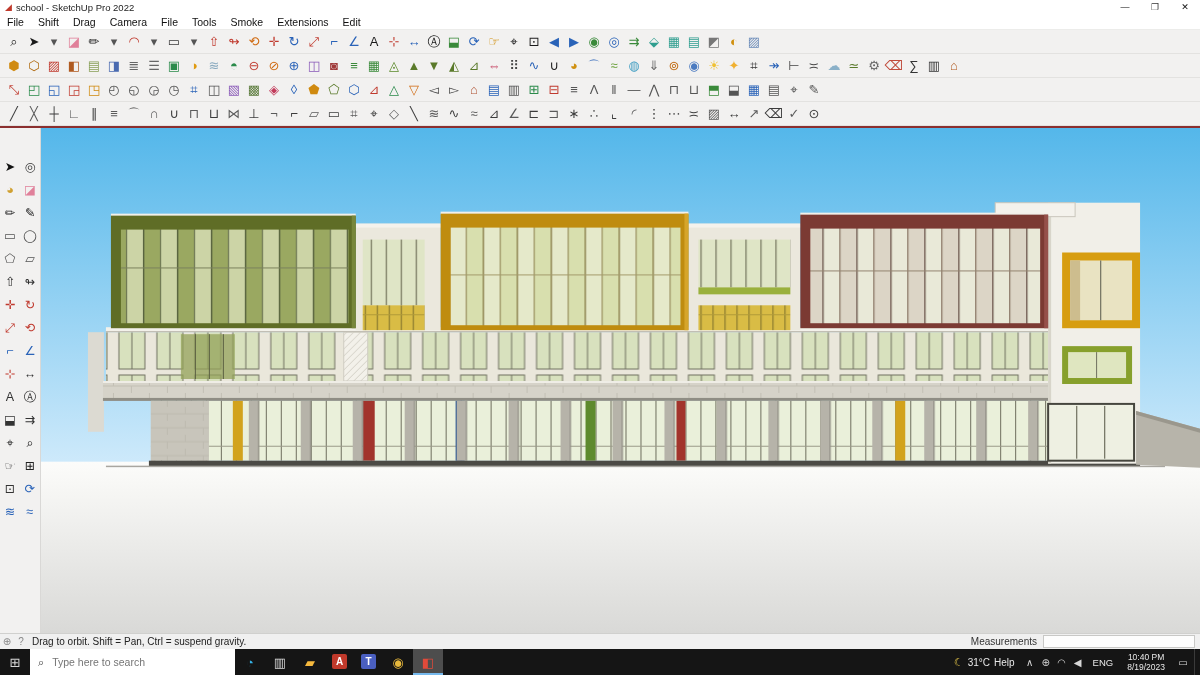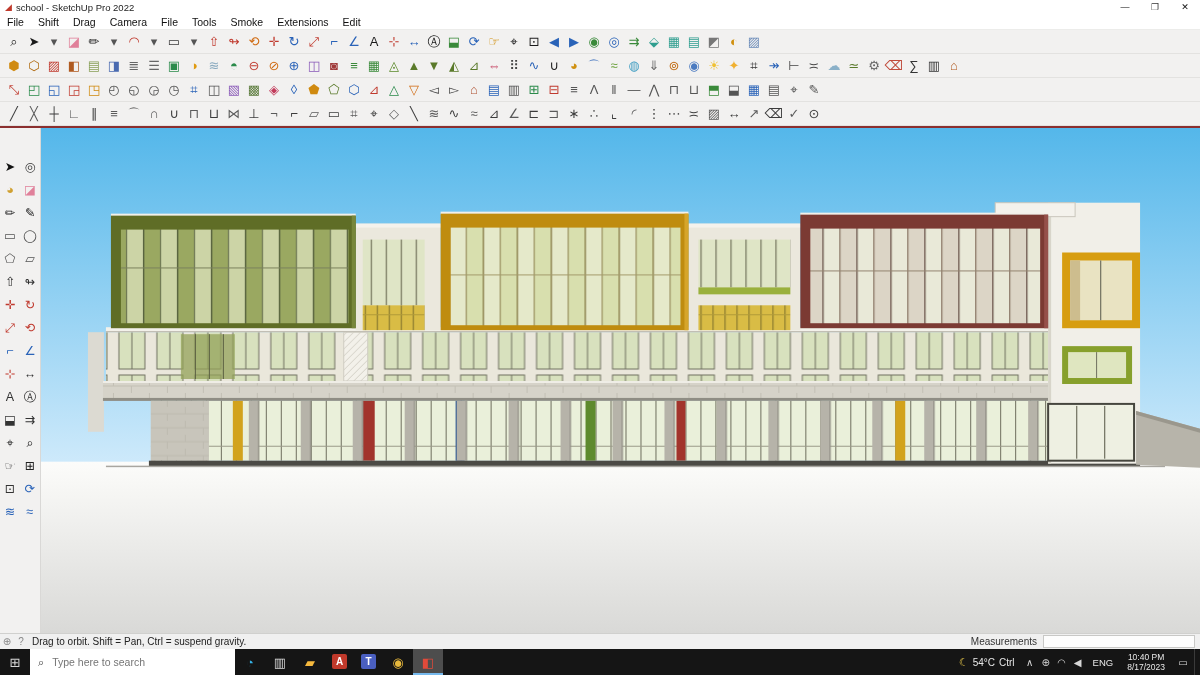--- a/index.html
+++ b/index.html
@@ -491,32 +491,32 @@
         <span class="tb-app" style="color: rgb(215, 215, 215);">▥</span>
         <span class="tb-app" style="color: rgb(245, 184, 61);">▰</span>
         <span class="tb-app tile" style="color: rgb(255, 255, 255); background: rgb(192, 57, 43);">A</span>
         <span class="tb-app tile" style="color: rgb(255, 255, 255); background: rgb(74, 95, 192);">T</span>
         <span class="tb-app" style="color: rgb(232, 185, 60);">◉</span>
         <span class="tb-app active" style="color: rgb(224, 74, 58);">◧</span>
       </div>
     <span class="spacer"></span>
     <div class="weather">
       <span class="moon">☾</span>
-      <span>54°C</span>
-      <span>Ctrl</span>
+      <span>31°C</span>
+      <span>Help</span>
     </div>
     <div class="tray">
 
     <span class="tray-icon" style="color: rgb(215, 215, 215);">∧</span>
         <span class="tray-icon" style="color: rgb(215, 215, 215);">⊕</span>
         <span class="tray-icon" style="color: rgb(215, 215, 215);">◠</span>
         <span class="tray-icon" style="color: rgb(215, 215, 215);">◀</span>
       </div>
     <span class="lang">ENG</span>
     <div class="clock">
       <div>10:40 PM</div>
-      <div>8/17/2023</div>
+      <div>8/19/2023</div>
     </div>
     <span class="action-center">▭</span>
     <span class="show-desktop"></span>
   </div>
 
 </div>
 
 </body></html>

